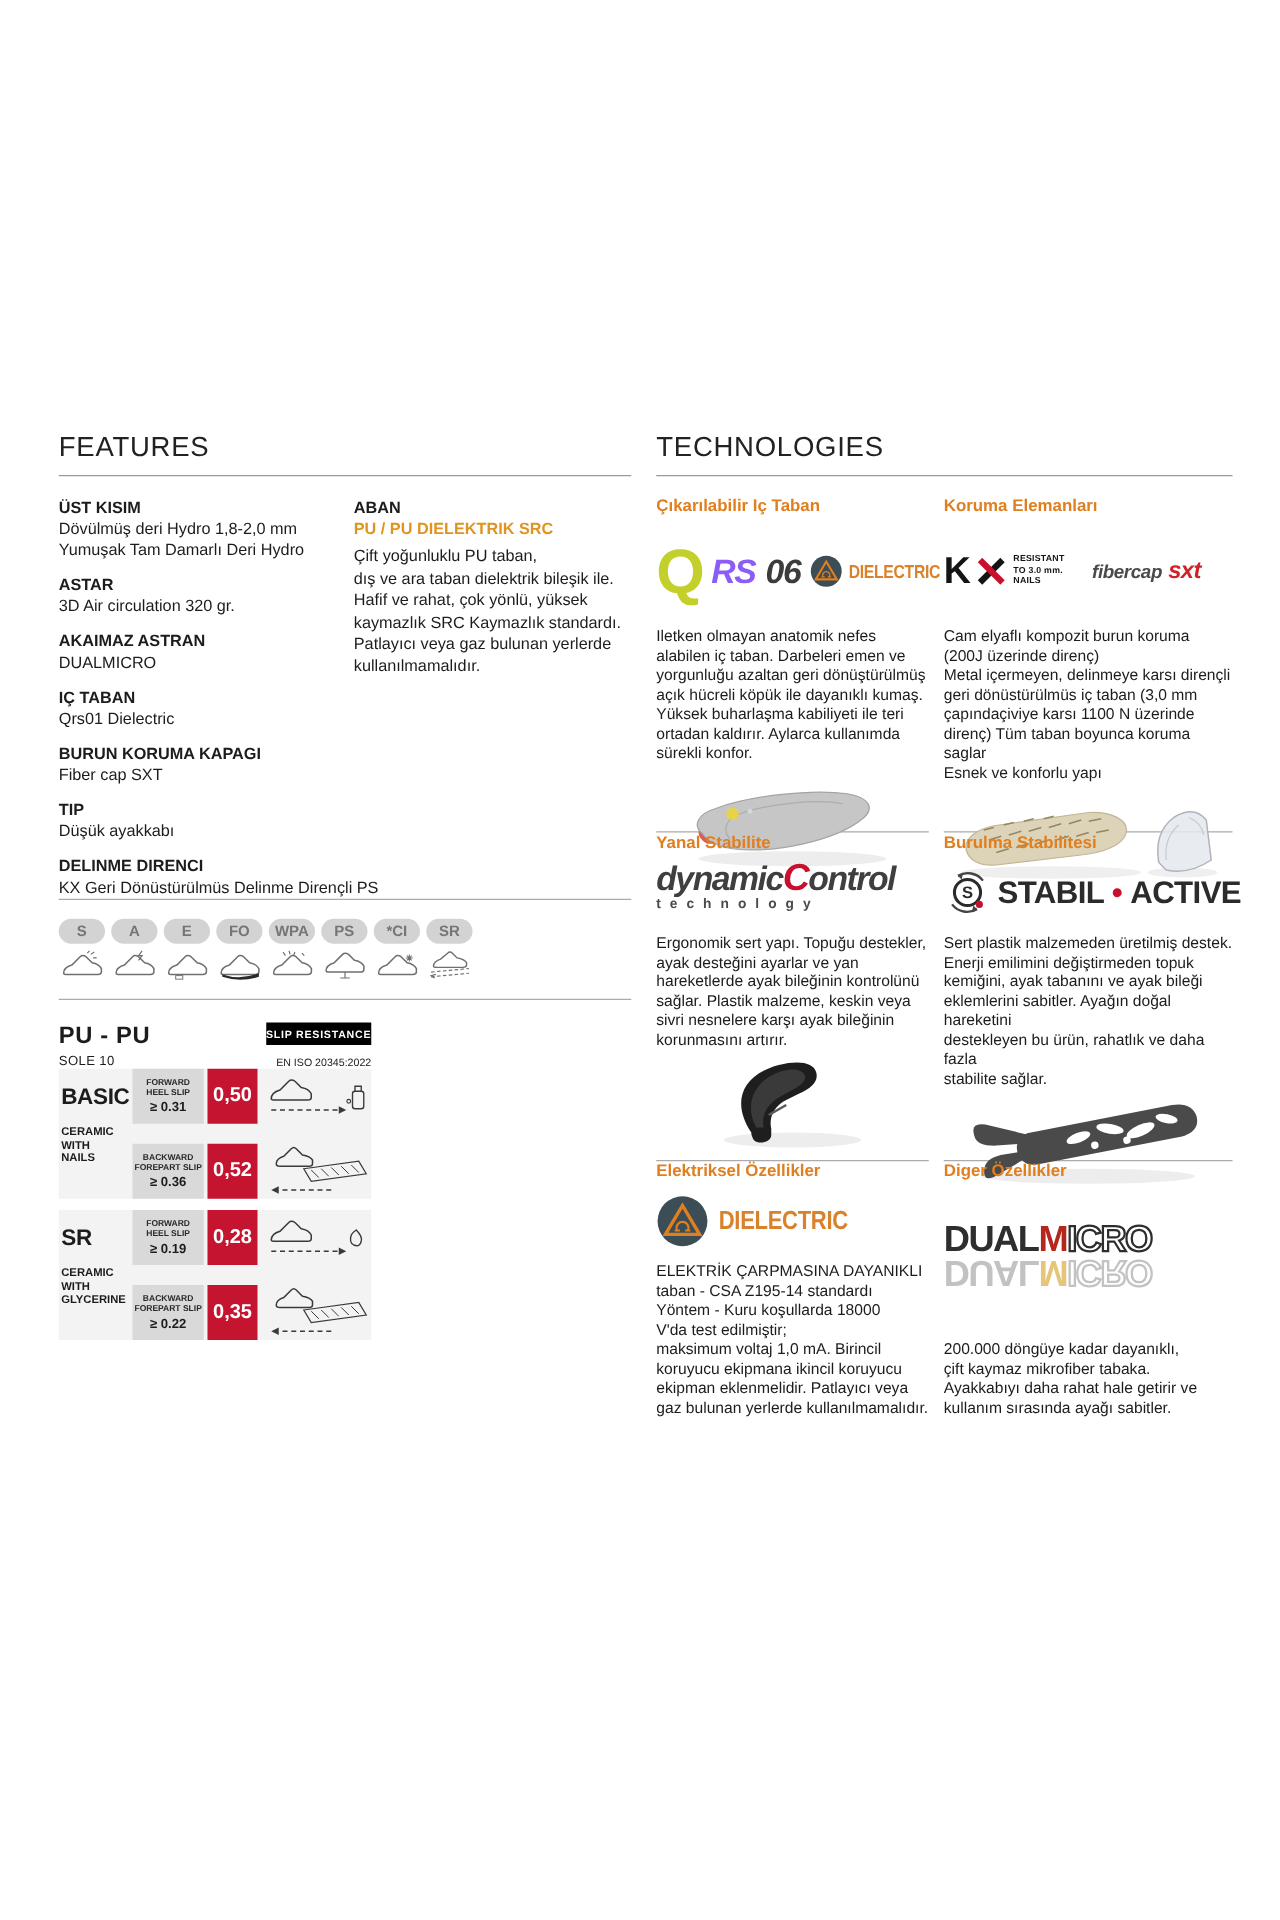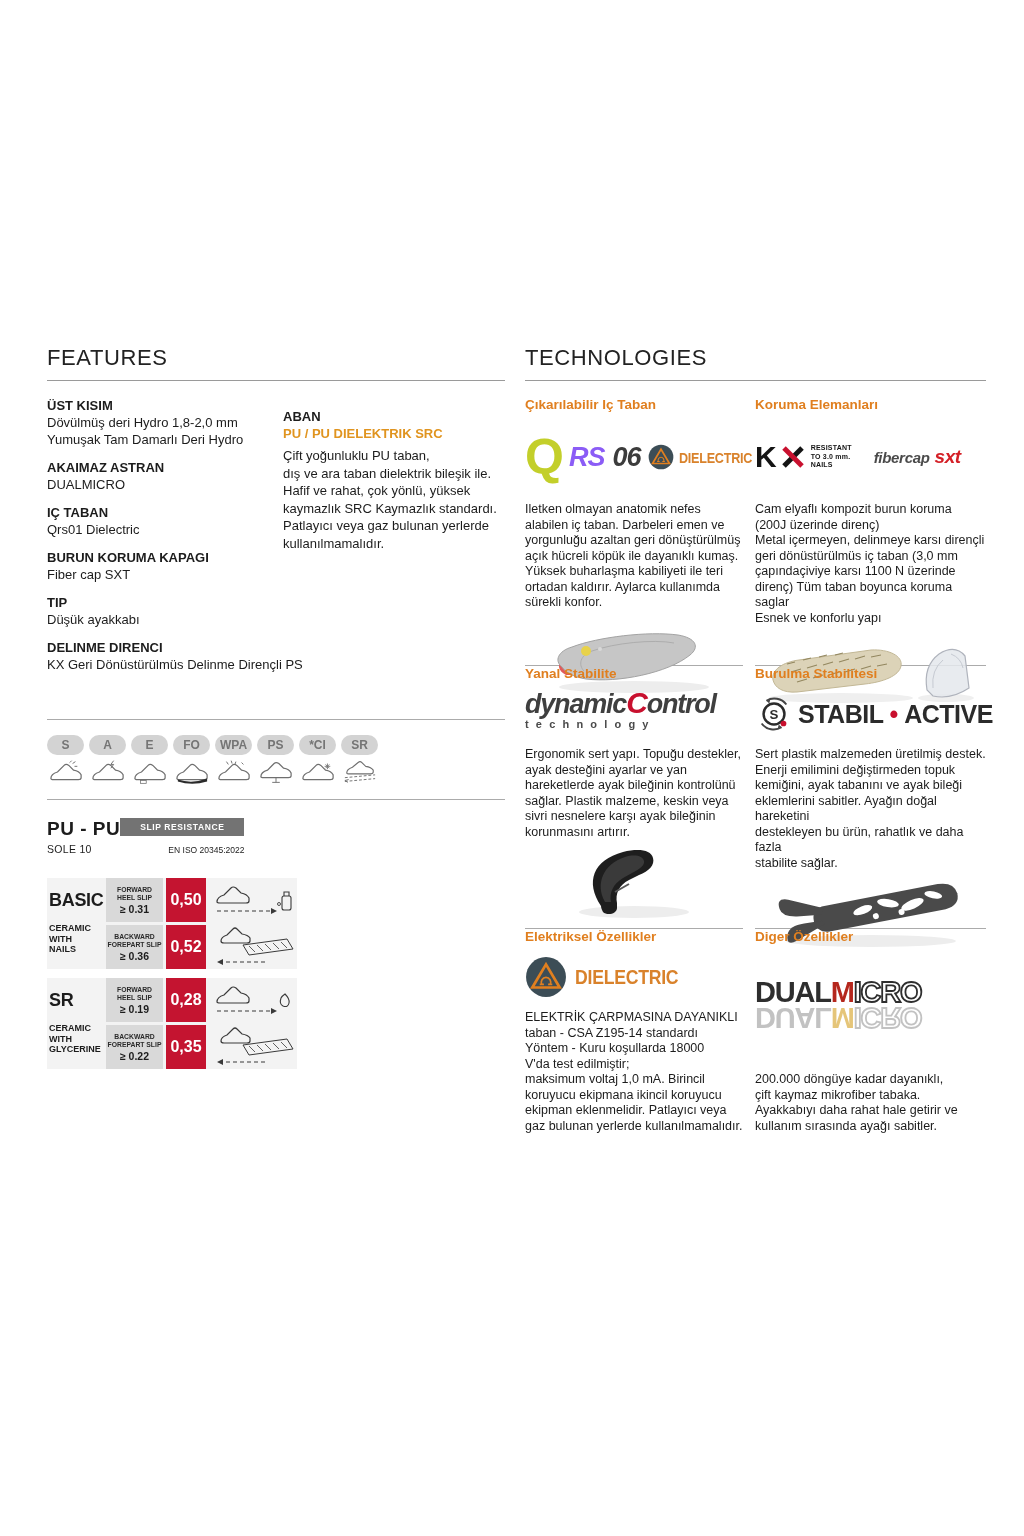--- a/index.html
+++ b/index.html
@@ -11,48 +11,48 @@
   
   .features-col{position:absolute;left:47px;top:345px;width:458px;}
   .tech-col{position:absolute;left:525px;top:345px;width:461px;}
 
   .sec-title{font-size:22px;font-weight:400;letter-spacing:.6px;color:#222;
              padding-bottom:9px;border-bottom:1px solid #9a9a9a;margin:0 0 16px 0;}
 
   
   .feat-grid{position:relative;min-height:322px;}
   .feat-left{width:236px;}
-  .feat-right{position:absolute;left:236px;top:11px;width:222px;}
+  .feat-right{position:absolute;left:236px;top:0;width:222px;}
   .feat-item{margin-bottom:11px;}
   .feat-label{font-weight:700;font-size:13px;line-height:17px;}
   .feat-value{font-size:13px;line-height:17px;}
   .aban-sub{color:#E0941F;font-weight:700;font-size:13px;line-height:18px;}
   .aban-text{font-size:13px;line-height:17.5px;margin-top:4px;}
 
   .divider{border:none;border-top:1px solid #ABABAB;margin:0;}
 
   .badge-row{display:flex;gap:5px;margin:15px 0 14px 0;}
   .badge{width:37px;display:flex;flex-direction:column;align-items:center;}
   .pill{background:#D3D3D3;color:#757575;font-weight:700;font-size:12px;
         border-radius:10px;width:100%;text-align:center;padding:3px 0;}
   .shoe-ico{margin-top:4px;}
 
   
   .slip-table{width:250px;margin-top:18px;}
-  .slip-head{display:flex;justify-content:flex-start;margin-bottom:23px;}
+  .slip-head{display:flex;justify-content:space-between;margin-bottom:0;}
   .slip-title{font-size:19px;font-weight:800;letter-spacing:.5px;}
   .slip-sub{font-size:10.5px;margin-top:3px;letter-spacing:.3px;}
-  .slip-badge{background:#737373;color:#fff;font-size:8.5px;font-weight:700;
-              padding:4px 20px;letter-spacing:.6px;}
+  .slip-badge{background:#000000;color:#fff;font-size:8.5px;font-weight:700;
+              padding:4px 0;letter-spacing:.6px;}
   .slip-standard{font-size:8.5px;margin-top:9px;text-align:right;color:#222;}
   .slip-group{display:flex;margin-bottom:9px;background:#F3F3F3;}
   .slip-group-label{width:70px;padding-top:12px;padding-left:2px;}
   .gname{font-size:18px;font-weight:800;letter-spacing:-.3px;}
   .gdesc{font-size:9px;font-weight:700;line-height:10.5px;margin-top:12px;}
-  .slip-rows{display:flex;flex-direction:column;gap:3px;}
+  .slip-rows{display:flex;flex-direction:column;gap:16px;}
   .slip-row{display:flex;gap:3px;height:44px;align-items:stretch;}
   .cell-test{width:57px;background:#D9D9D9;display:flex;flex-direction:column;
              justify-content:center;align-items:center;text-align:center;}
   .test-name{font-size:6.8px;font-weight:700;line-height:8px;color:#2a2a2a;}
   .test-th{font-size:10.5px;font-weight:800;margin-top:1px;}
   .cell-value{width:40px;background:#C41430;color:#fff;font-size:16px;font-weight:800;
               display:flex;align-items:center;justify-content:center;}
   .row-art{width:88px;height:44px;}
 
   
@@ -102,20 +102,24 @@
     <h2 class="sec-title">FEATURES</h2>
 
     <div class="feat-grid">
       <div class="feat-left">
         <div class="feat-item">
           <div class="feat-label">ÜST KISIM</div>
           <div class="feat-value pre">Dövülmüş deri Hydro 1,8-2,0 mm
 Yumuşak Tam Damarlı Deri Hydro</div>
         </div>
         <div class="feat-item">
+          <div class="feat-label">ASTAR</div>
+          <div class="feat-value pre">3D Air circulation 320 gr.</div>
+        </div>
+        <div class="feat-item">
           <div class="feat-label">AKAIMAZ ASTRAN</div>
           <div class="feat-value pre">DUALMICRO</div>
         </div>
         <div class="feat-item">
           <div class="feat-label">IÇ TABAN</div>
           <div class="feat-value pre">Qrs01 Dielectric</div>
         </div>
         <div class="feat-item">
           <div class="feat-label">BURUN KORUMA KAPAGI</div>
           <div class="feat-value pre">Fiber cap SXT</div>

